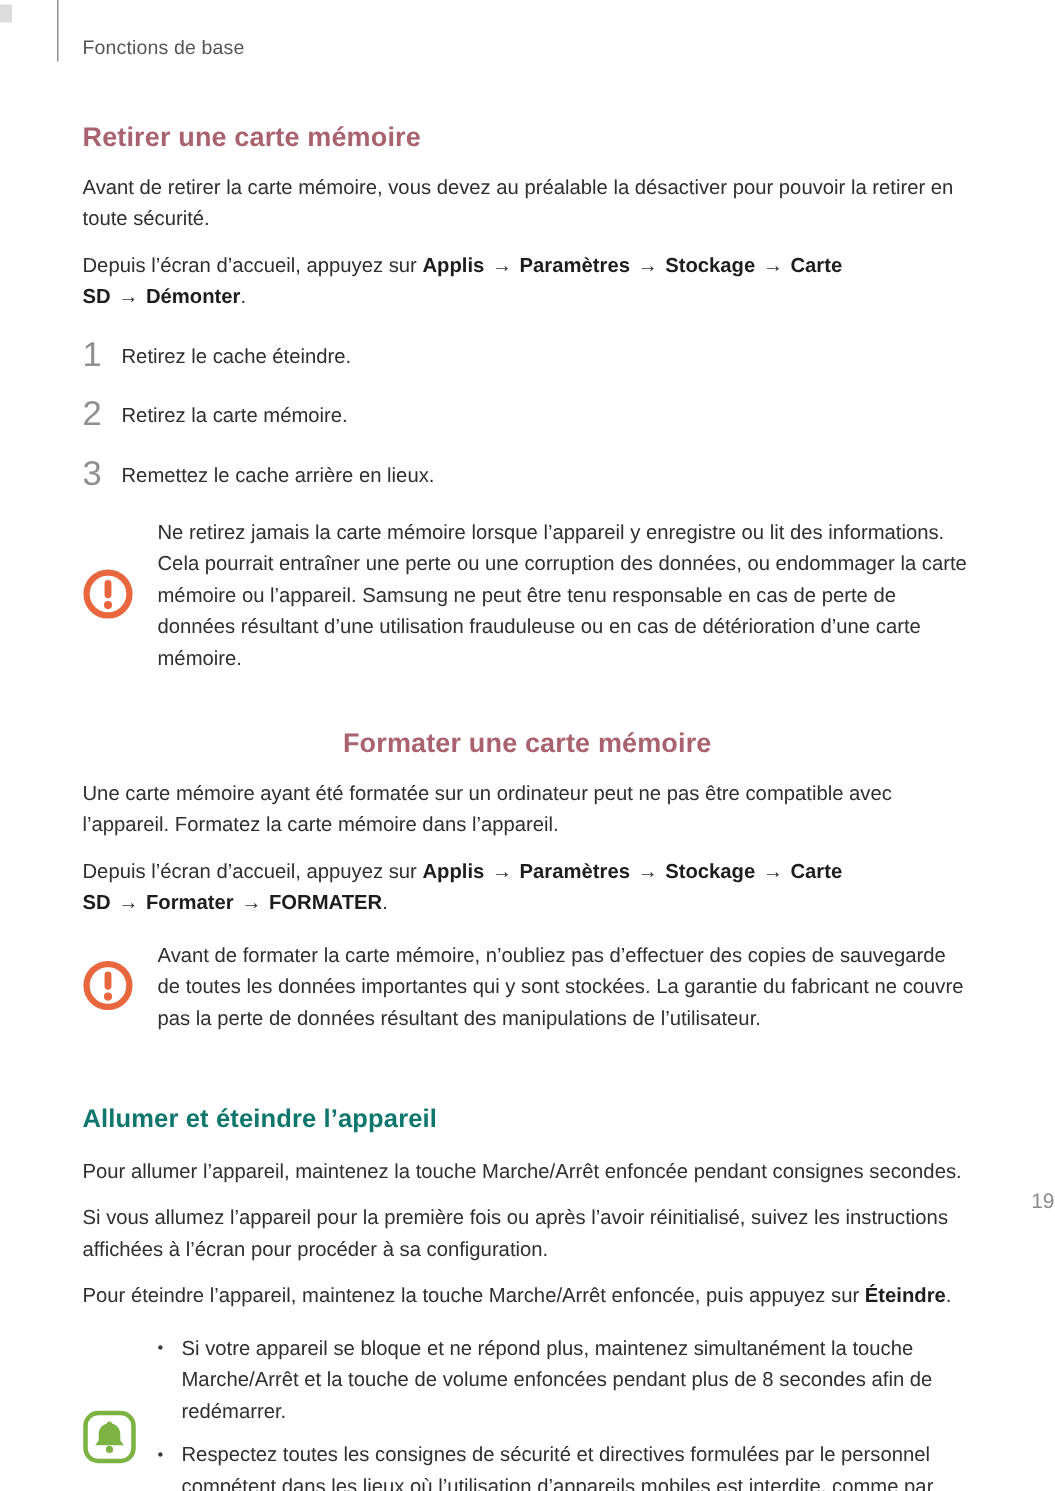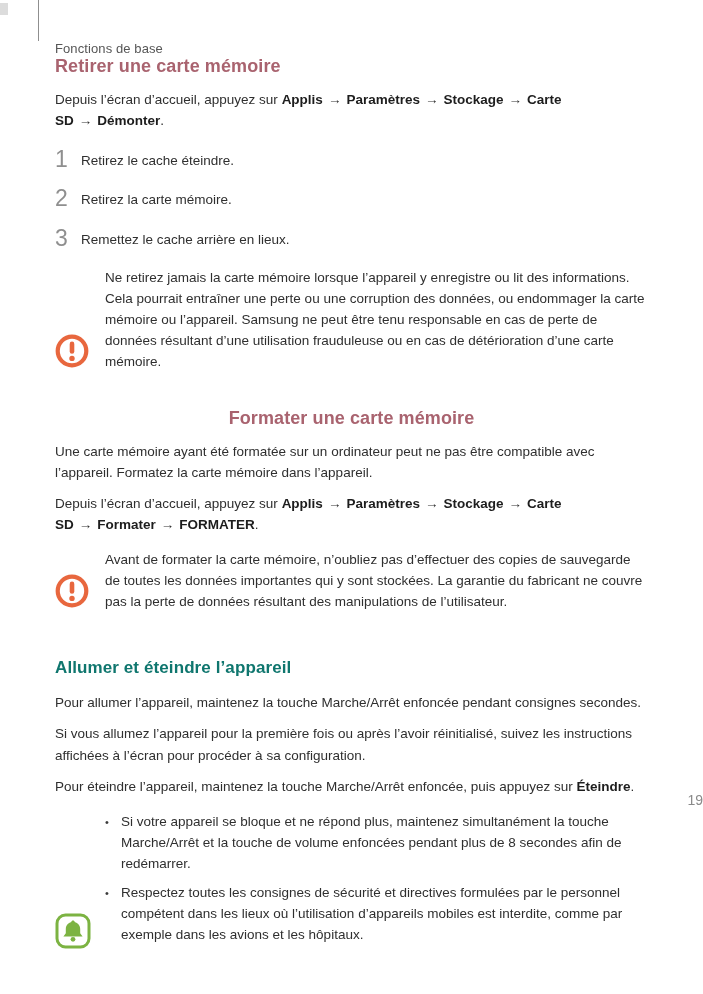--- a/index.html
+++ b/index.html
@@ -4,37 +4,38 @@
 <style>
   * { margin:0; padding:0; box-sizing:border-box; }
   html,body { background:#ffffff; }
   body {
     width:703px; height:994px;
     font-family:"Liberation Sans","DejaVu Sans",sans-serif;
     color:#2f2f2f;
     position:relative;
     overflow:hidden;
   }
-  .page { width:703px; height:828px; position:relative; padding:17px 55px; }
+  .page { width:703px; height:828px; position:relative; padding:0 55px; }
 
   
   .edge-tick { position:absolute; left:0; top:3px; width:8px; height:12px; background:#dcdcdc; }
   .header-vline { position:absolute; left:38px; top:0; width:1px; height:41px; background:#8f8f8f; }
 
   .running-header {
     padding-top:24px;
     font-size:13px;
     color:#565656;
     letter-spacing:0.1px;
   }
 
   h2.section-title {
     font-size:18px;
     font-weight:bold;
     color:#a9636f;
+    margin-top:42px;
     margin-bottom:12px;
     letter-spacing:0.1px;
   }
   h2.second { margin-top:36px;text-align:center; }
 
   h1.chapter-title {
     font-size:17px;
     font-weight:bold;
     color:#0f766e;
     margin-top:46px;
@@ -56,21 +57,21 @@
   .step-num {
     flex:0 0 26px;
     font-size:23px;
     line-height:1;
     color:#8f8f8f;
     font-weight:400;
     margin-top:-1px;
   }
   .step-text { font-size:13.5px; line-height:1.5; padding-top:2px; }
 
-  .callout { display:flex; align-items:flex-end; margin-top:14px; margin-bottom:10px; }
+  .callout { display:flex; align-items:center; margin-top:14px; margin-bottom:10px; }
   .callout .icon-col { flex:0 0 50px; padding-top:3px; }
   .callout .callout-text { flex:1; font-size:13.5px; line-height:1.56; }
 
   .note-list { list-style:none; }
   .note-list li { display:flex; align-items:flex-start; margin-bottom:8px; }
   .note-list .bullet {
     flex:0 0 16px;
     font-size:11px;
     line-height:1;
     padding-top:6px;
@@ -91,20 +92,21 @@
 <body>
 
 <div class="page">
   <div class="edge-tick"></div>
   <div class="header-vline"></div>
 
   <div class="running-header">Fonctions de base</div>
 
   <h2 class="section-title">Retirer une carte mémoire</h2>
 
+  <p class="body-text">Avant de retirer la carte mémoire, vous devez au préalable la désactiver pour pouvoir la retirer en toute sécurité.</p>
 
   <p class="body-text path">
     <span>Depuis l’écran d’accueil, appuyez sur </span><b>Applis</b><span class="arrow">→</span><b>Paramètres</b><span class="arrow">→</span><b>Stockage</b><span class="arrow">→</span><b>Carte SD</b><span class="arrow">→</span><b>Démonter</b><span>.</span>
   </p>
 
   <div class="steps">
     <div class="step">
       <span class="step-num">1</span>
       <span class="step-text">Retirez le cache éteindre.</span>
     </div>

